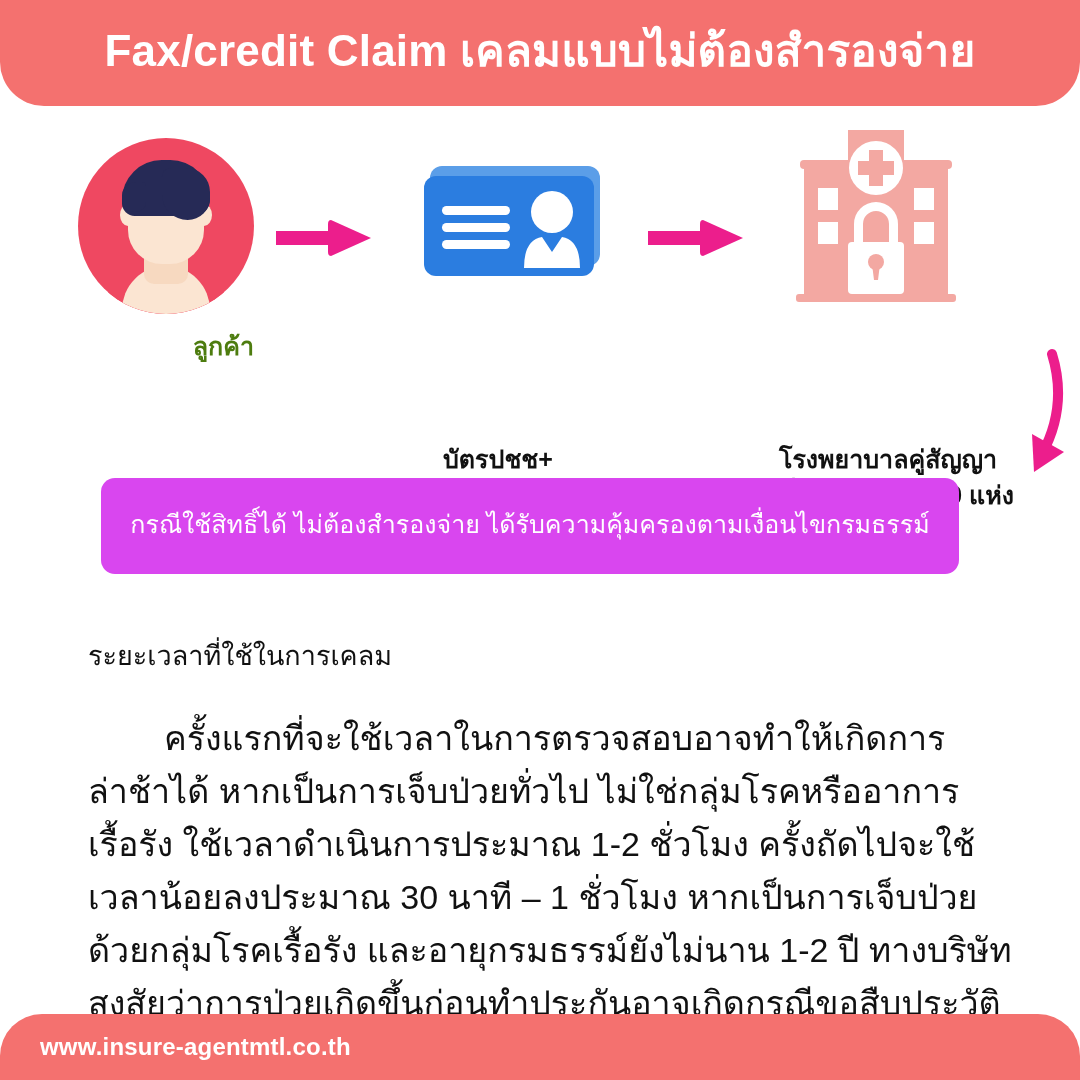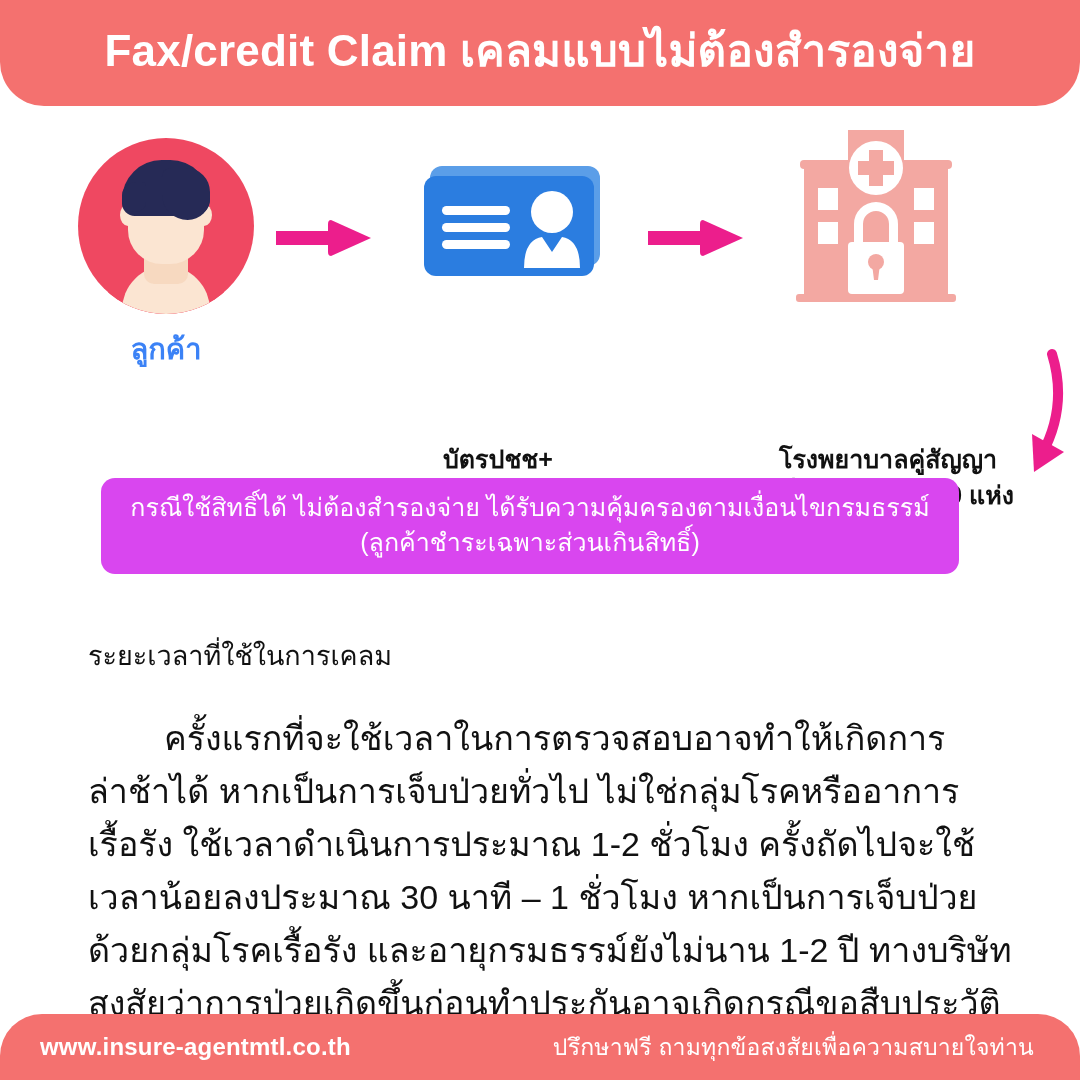--- a/index.html
+++ b/index.html
@@ -128,24 +128,24 @@
     width: 24px; height: 30px;
     background: #262a56;
     border-radius: 14px 4px 10px 12px;
   }
 
   .label-customer {
     position: absolute;
     left: 78px;
     top: 196px;
     width: 176px;
-    text-align: center;
-    font-size: 29px;
+    text-align: right;
+    font-size: 25px;
     font-weight: bold;
-    color: #3b82f6;
+    color: #4d7c0f;
   }
 
   
   .arrow {
     position: absolute;
     top: 86px;
     width: 98px;
     height: 44px;
   }
   .arrow-1 { left: 276px; }
@@ -340,24 +340,22 @@
 ทั่วประเทศ</div>
   </div>
 
   <svg class="curve-arrow" viewBox="0 0 120 150">
     <path d="M92 6 Q108 58 82 106" stroke="#ec1e8c" stroke-width="10" fill="none" stroke-linecap="round"></path>
     <path d="M74 124 L72 86 L104 104 Z" fill="#ec1e8c"></path>
   </svg>
 
   <div class="callout">
     <div class="callout-line">กรณีใช้สิทธิ์ได้ ไม่ต้องสำรองจ่าย ได้รับความคุ้มครองตามเงื่อนไขกรมธรรม์</div>
-    <div class="callout-line">(ลูกค้าชำระเฉพาะส่วนเกินสิทธิ์)</div>
   </div>
 
   <div class="section-heading">ระยะเวลาที่ใช้ในการเคลม</div>
   <div class="body-paragraph">ครั้งแรกที่จะใช้เวลาในการตรวจสอบอาจทำให้เกิดการล่าช้าได้ หากเป็นการเจ็บป่วยทั่วไป ไม่ใช่กลุ่มโรคหรืออาการเรื้อรัง ใช้เวลาดำเนินการประมาณ 1-2 ชั่วโมง ครั้งถัดไปจะใช้เวลาน้อยลงประมาณ 30 นาที – 1 ชั่วโมง หากเป็นการเจ็บป่วยด้วยกลุ่มโรคเรื้อรัง และอายุกรมธรรม์ยังไม่นาน 1-2 ปี ทางบริษัทสงสัยว่าการป่วยเกิดขึ้นก่อนทำประกันอาจเกิดกรณีขอสืบประวัติประวัติการรักษา และเกิดกรณีสำรองจ่ายในครั้งแรกได้</div>
 
   <div class="footer-banner">
     <div class="footer-url">www.insure-agentmtl.co.th</div>
-    <div class="footer-tagline">ปรึกษาฟรี ถามทุกข้อสงสัยเพื่อความสบายใจท่าน</div>
   </div>
 
 </div>
 
 </body></html>

